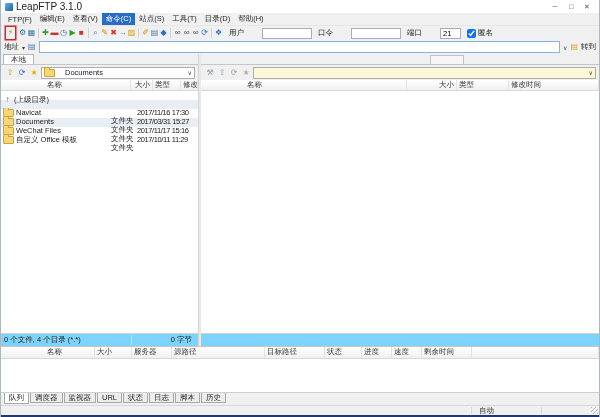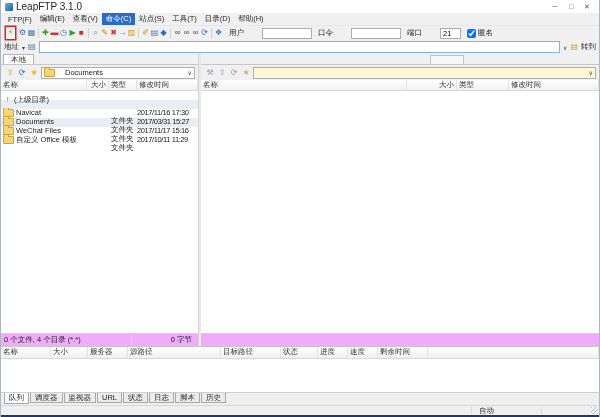--- a/index.html
+++ b/index.html
@@ -39,36 +39,36 @@
   .rpane{flex:1;display:flex;flex-direction:column;background:#f0f0f0;position:relative;}
   .tabstrip{height:10px;display:flex;align-items:center;border-bottom:1px solid #c6c6c6;padding-left:2px;position:relative;background:#f0f0f0;}
   .tab{background:#fff;border:1px solid #b5b5b5;border-bottom:none;padding:0 7px;height:9px;line-height:9px;font-size:7.5px;}
   .blanktab{position:absolute;left:229px;bottom:0;width:32px;height:8px;background:#f6f6f6;border:1px solid #c2c2c2;border-bottom:none;}
   .minibar{height:13px;display:flex;align-items:center;gap:1px;padding:1px 3px;}
   .mbtn{width:12px;text-align:center;font-size:8px;flex:0 0 auto;}
   .combo{flex:1;height:10px;border:1px solid #abadb3;background:#fff;display:flex;align-items:center;padding:0 2px;gap:10px;min-width:0;}
   .combo .ccaret{margin-left:auto;font-size:6px;color:#444;}
   .combo.yellow{background:#fcf7d6;}
   .combo .ctext{white-space:nowrap;overflow:hidden;font-size:7.5px;}
-  .hdr{display:grid;height:10px;background:linear-gradient(#ffffff,#f0f0f0);border-bottom:1px solid #d8d8d8;align-items:center;color:#333;}
+  .hdr{display:grid;height:10px;background:linear-gradient(#ffffff,#f0f0f0);border-bottom:1px solid #d8d8d8;align-items:center;color:#333;padding-left:44px;}
   .lhdr{grid-template-columns:86px 22px 28px 1fr;}
   .rhdr{grid-template-columns:1fr 50px 52px 90px;}
   .hcell{padding:0 2px;border-right:1px solid #e2e2e2;height:100%;line-height:10px;overflow:hidden;font-size:7.5px;white-space:nowrap;}
   .hcell.ra{text-align:right;}
   .list{flex:1;background:#fff;overflow:hidden;}
   .frow{display:grid;grid-template-columns:86px 22px 28px 1fr;height:9px;line-height:9px;align-items:center;font-size:7.5px;}
   .frow.shade{background:#e9edf4;}
   .fname{display:flex;align-items:center;gap:2px;padding-left:2px;white-space:nowrap;overflow:hidden;}
   .fsize{text-align:right;padding-right:2px;}
   .ftype{padding:0 2px;white-space:nowrap;margin-top:16px;}
   .ftime{white-space:nowrap;letter-spacing:-0.4px;overflow:hidden;}
   .fold{width:9px;height:6px;background:#f7d673;border:1px solid #c9a33b;border-radius:1px;position:relative;flex:0 0 auto;margin-top:1px;}
   .fold::before{content:"";position:absolute;top:-3px;left:-1px;width:4px;height:2px;background:#f7d673;border:1px solid #c9a33b;border-bottom:none;}
   .uparrow{color:#18a018;font-weight:bold;font-size:8px;width:9px;text-align:center;flex:0 0 auto;}
-  .pstatus{height:12px;background:#f0abfc;border-top:1px solid #d2d2d2;display:flex;align-items:center;font-size:7.5px;}
+  .pstatus{height:12px;background:#7dd3fc;border-top:1px solid #d2d2d2;display:flex;align-items:center;font-size:7.5px;}
   .pstatus .cellL{flex:1;padding:0 3px;white-space:nowrap;overflow:hidden;}
   .pstatus .cellR{width:58px;border-left:1px solid #dcdcdc;padding:0 6px 0 2px;text-align:right;white-space:nowrap;}
   
   .queue{height:45px;display:flex;flex-direction:column;border-top:1px solid #c6c6c6;background:#fff;}
   .qhdr{grid-template-columns:50px 37px 40px 93px 60px 37px 30px 30px 50px 1fr;height:11px;}
   .qbody{flex:1;background:#fff;}
   
   .btabs{height:12px;display:flex;align-items:flex-start;padding-left:3px;gap:1px;background:#f0f0f0;border-top:1px solid #cfcfcf;}
   .btab{border:1px solid #a8a8a8;border-top:none;background:#ececec;padding:0 4px;height:9px;line-height:9px;font-size:7.5px;white-space:nowrap;}
   .btab.sel{background:#fff;height:10px;}

